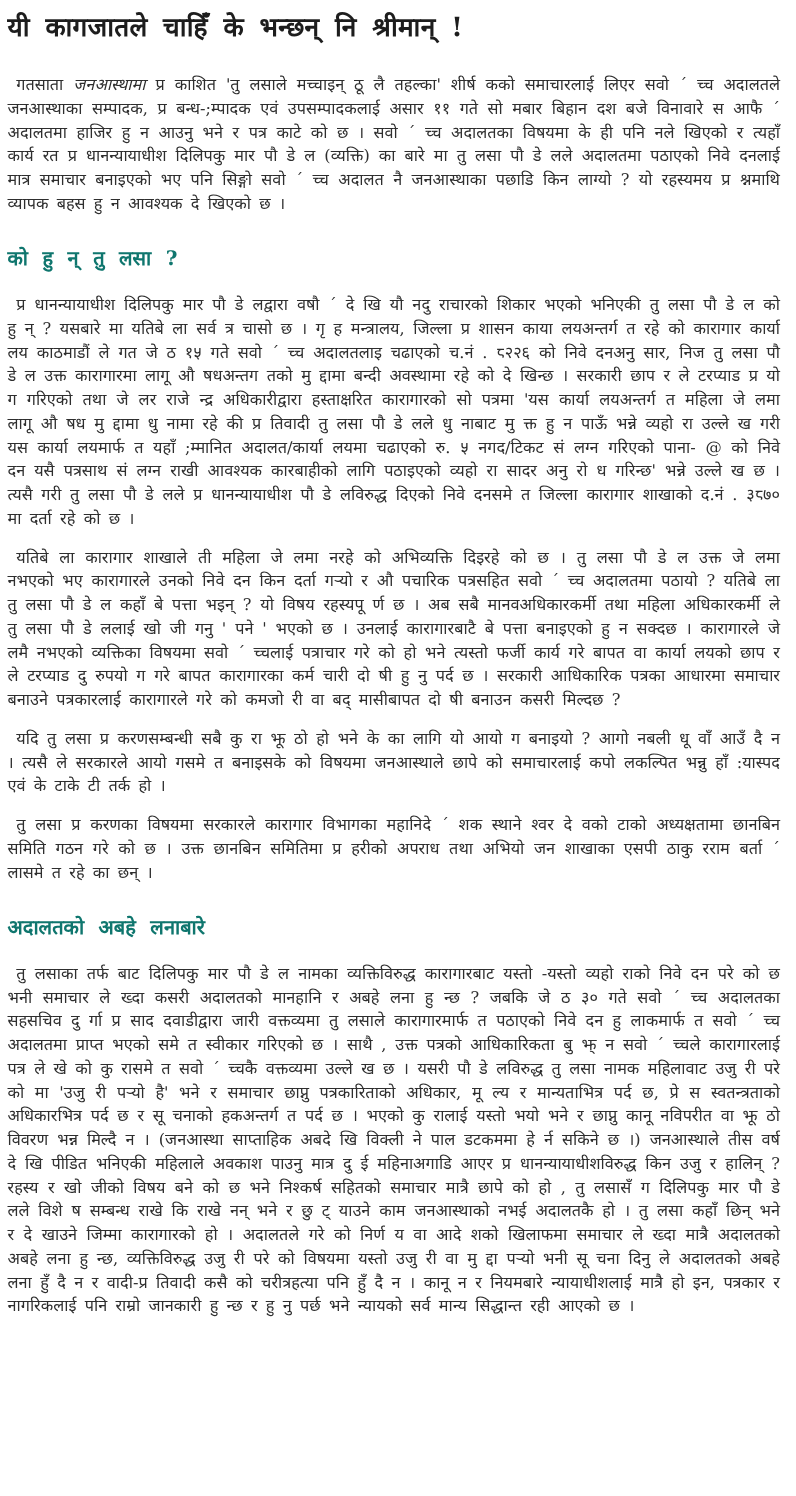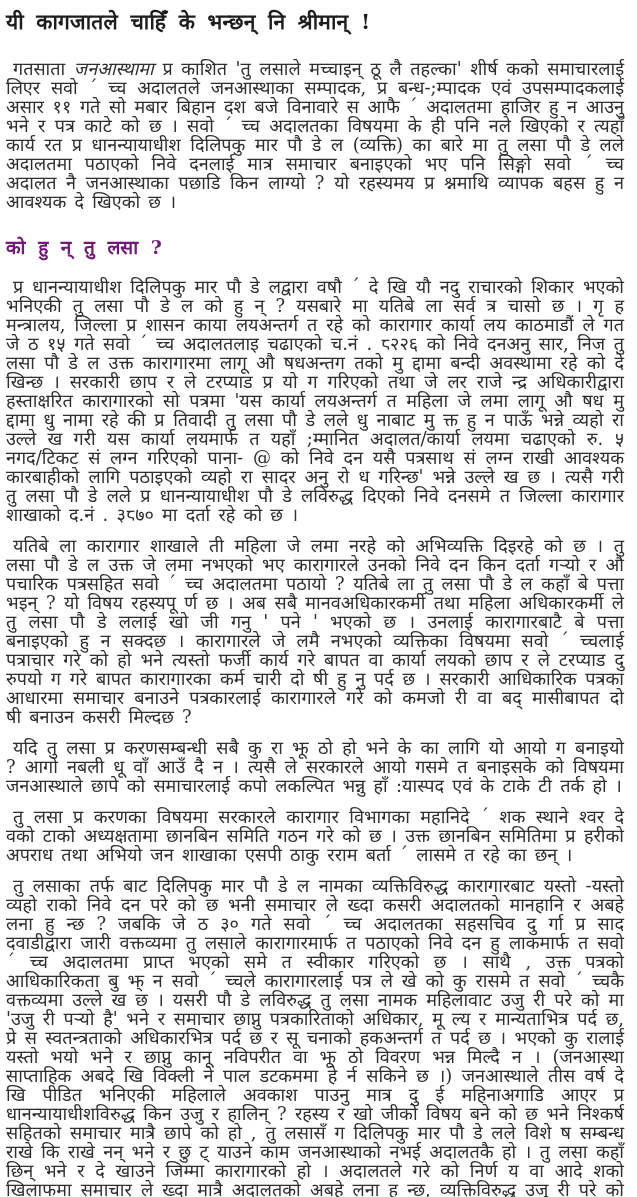--- a/index.html
+++ b/index.html
@@ -21,29 +21,29 @@
   .article-title {
     font-size: 21px;
     font-weight: bold;
     color: #1d1d1d;
     margin: 4px 0 24px 0;
     word-spacing: 5px;
     letter-spacing: 0.2px;
     line-height: 1.3;
   }
   .section-heading {
-    font-size: 19px;
+    font-size: 16px;
     font-weight: bold;
-    color: #701a75;
+    color: #0f766e;
     margin: 24px 0 17px 0;
     word-spacing: 6px;
     line-height: 1.3;
   }
   p.body-par {
-    font-size: 18px;
+    font-size: 13px;
     line-height: 19px;
     text-align: justify;
     word-spacing: 2.5px;
     margin: 0 0 12px 0;
     text-indent: 7px;
   }
   p.body-par i {
     font-style: italic;
   }
 </style>
@@ -60,16 +60,17 @@
 
   <p class="body-par">प्र धानन्यायाधीश दिलिपकु मार पौ डे लद्वारा वषौ ´ दे खि यौ नदु राचारको शिकार भएको भनिएकी तु लसा पौ डे ल को हु न् ? यसबारे मा यतिबे ला सर्व त्र चासो छ । गृ ह मन्त्रालय, जिल्ला प्र शासन काया लयअन्तर्ग त रहे को कारागार कार्या लय काठमाडौं ले गत जे ठ १५ गते सवो ´ च्च अदालतलाइ चढाएको च.नं . ८२२६ को निवे दनअनु सार, निज तु लसा पौ डे ल उक्त कारागारमा लागू औ षधअन्तग तको मु द्दामा बन्दी अवस्थामा रहे को दे खिन्छ । सरकारी छाप र ले टरप्याड प्र यो ग गरिएको तथा जे लर राजे न्द्र अधिकारीद्वारा हस्ताक्षरित कारागारको सो पत्रमा 'यस कार्या लयअन्तर्ग त महिला जे लमा लागू औ षध मु द्दामा धु नामा रहे की प्र तिवादी तु लसा पौ डे लले धु नाबाट मु क्त हु न पाऊँ भन्ने व्यहो रा उल्ले ख गरी यस कार्या लयमार्फ त यहाँ ;म्मानित अदालत/कार्या लयमा चढाएको रु. ५ नगद/टिकट सं लग्न गरिएको पाना- @ को निवे दन यसै पत्रसाथ सं लग्न राखी आवश्यक कारबाहीको लागि पठाइएको व्यहो रा सादर अनु रो ध गरिन्छ' भन्ने उल्ले ख छ । त्यसै गरी तु लसा पौ डे लले प्र धानन्यायाधीश पौ डे लविरुद्ध दिएको निवे दनसमे त जिल्ला कारागार शाखाको द.नं . ३८७० मा दर्ता रहे को छ ।</p>
 
   <p class="body-par">यतिबे ला कारागार शाखाले ती महिला जे लमा नरहे को अभिव्यक्ति दिइरहे को छ । तु लसा पौ डे ल उक्त जे लमा नभएको भए कारागारले उनको निवे दन किन दर्ता गऱ्यो र औ पचारिक पत्रसहित सवो ´ च्च अदालतमा पठायो ? यतिबे ला तु लसा पौ डे ल कहाँ बे पत्ता भइन् ? यो विषय रहस्यपू र्ण छ । अब सबै मानवअधिकारकर्मी तथा महिला अधिकारकर्मी ले तु लसा पौ डे ललाई खो जी गनु ' पने ' भएको छ । उनलाई कारागारबाटै बे पत्ता बनाइएको हु न सक्दछ । कारागारले जे लमै नभएको व्यक्तिका विषयमा सवो ´ च्चलाई पत्राचार गरे को हो भने त्यस्तो फर्जी कार्य गरे बापत वा कार्या लयको छाप र ले टरप्याड दु रुपयो ग गरे बापत कारागारका कर्म चारी दो षी हु नु पर्द छ । सरकारी आधिकारिक पत्रका आधारमा समाचार बनाउने पत्रकारलाई कारागारले गरे को कमजो री वा बद् मासीबापत दो षी बनाउन कसरी मिल्दछ ?</p>
 
 
   <p class="body-par">यदि तु लसा प्र करणसम्बन्धी सबै कु रा झू ठो हो भने के का लागि यो आयो ग बनाइयो ? आगो नबली धू वाँ आउँ दै न । त्यसै ले सरकारले आयो गसमे त बनाइसके को विषयमा जनआस्थाले छापे को समाचारलाई कपो लकल्पित भन्नु हाँ :यास्पद एवं के टाके टी तर्क हो ।</p>
 
   <p class="body-par">तु लसा प्र करणका विषयमा सरकारले कारागार विभागका महानिदे ´ शक स्थाने श्वर दे वको टाको अध्यक्षतामा छानबिन समिति गठन गरे को छ । उक्त छानबिन समितिमा प्र हरीको अपराध तथा अभियो जन शाखाका एसपी ठाकु रराम बर्ता ´ लासमे त रहे का छन् ।</p>
 
+  <h2 class="section-heading">अदालतको अबहे लनाबारे</h2>
 
   <p class="body-par">तु लसाका तर्फ बाट दिलिपकु मार पौ डे ल नामका व्यक्तिविरुद्ध कारागारबाट यस्तो -यस्तो व्यहो राको निवे दन परे को छ भनी समाचार ले ख्दा कसरी अदालतको मानहानि र अबहे लना हु न्छ ? जबकि जे ठ ३० गते सवो ´ च्च अदालतका सहसचिव दु र्गा प्र साद दवाडीद्वारा जारी वक्तव्यमा तु लसाले कारागारमार्फ त पठाएको निवे दन हु लाकमार्फ त सवो ´ च्च अदालतमा प्राप्त भएको समे त स्वीकार गरिएको छ । साथै , उक्त पत्रको आधिकारिकता बु झ् न सवो ´ च्चले कारागारलाई पत्र ले खे को कु रासमे त सवो ´ च्चकै वक्तव्यमा उल्ले ख छ । यसरी पौ डे लविरुद्ध तु लसा नामक महिलावाट उजु री परे को मा 'उजु री पऱ्यो है' भने र समाचार छाप्नु पत्रकारिताको अधिकार, मू ल्य र मान्यताभित्र पर्द छ, प्रे स स्वतन्त्रताको अधिकारभित्र पर्द छ र सू चनाको हकअन्तर्ग त पर्द छ । भएको कु रालाई यस्तो भयो भने र छाप्नु कानू नविपरीत वा झू ठो विवरण भन्न मिल्दै न । (जनआस्था साप्ताहिक अबदे खि विक्ली ने पाल डटकममा हे र्न सकिने छ ।) जनआस्थाले तीस वर्ष दे खि पीडित भनिएकी महिलाले अवकाश पाउनु मात्र दु ई महिनाअगाडि आएर प्र धानन्यायाधीशविरुद्ध किन उजु र हालिन् ? रहस्य र खो जीको विषय बने को छ भने निश्कर्ष सहितको समाचार मात्रै छापे को हो , तु लसासँ ग दिलिपकु मार पौ डे लले विशे ष सम्बन्ध राखे कि राखे नन् भने र छु ट् याउने काम जनआस्थाको नभई अदालतकै हो । तु लसा कहाँ छिन् भने र दे खाउने जिम्मा कारागारको हो । अदालतले गरे को निर्ण य वा आदे शको खिलाफमा समाचार ले ख्दा मात्रै अदालतको अबहे लना हु न्छ, व्यक्तिविरुद्ध उजु री परे को विषयमा यस्तो उजु री वा मु द्दा पऱ्यो भनी सू चना दिनु ले अदालतको अबहे लना हुँ दै न र वादी-प्र तिवादी कसै को चरीत्रहत्या पनि हुँ दै न । कानू न र नियमबारे न्यायाधीशलाई मात्रै हो इन, पत्रकार र नागरिकलाई पनि राम्रो जानकारी हु न्छ र हु नु पर्छ भने न्यायको सर्व मान्य सिद्धान्त रही आएको छ ।</p>
 
 </div>
 
 </body></html>

